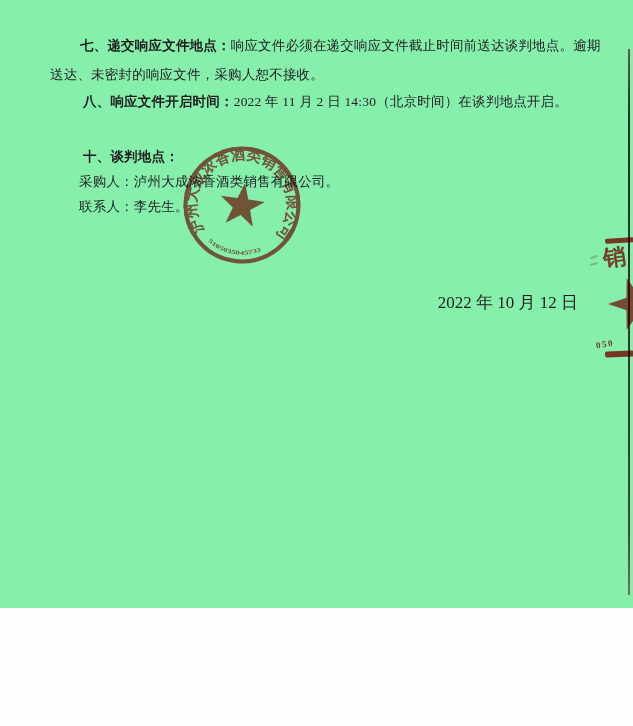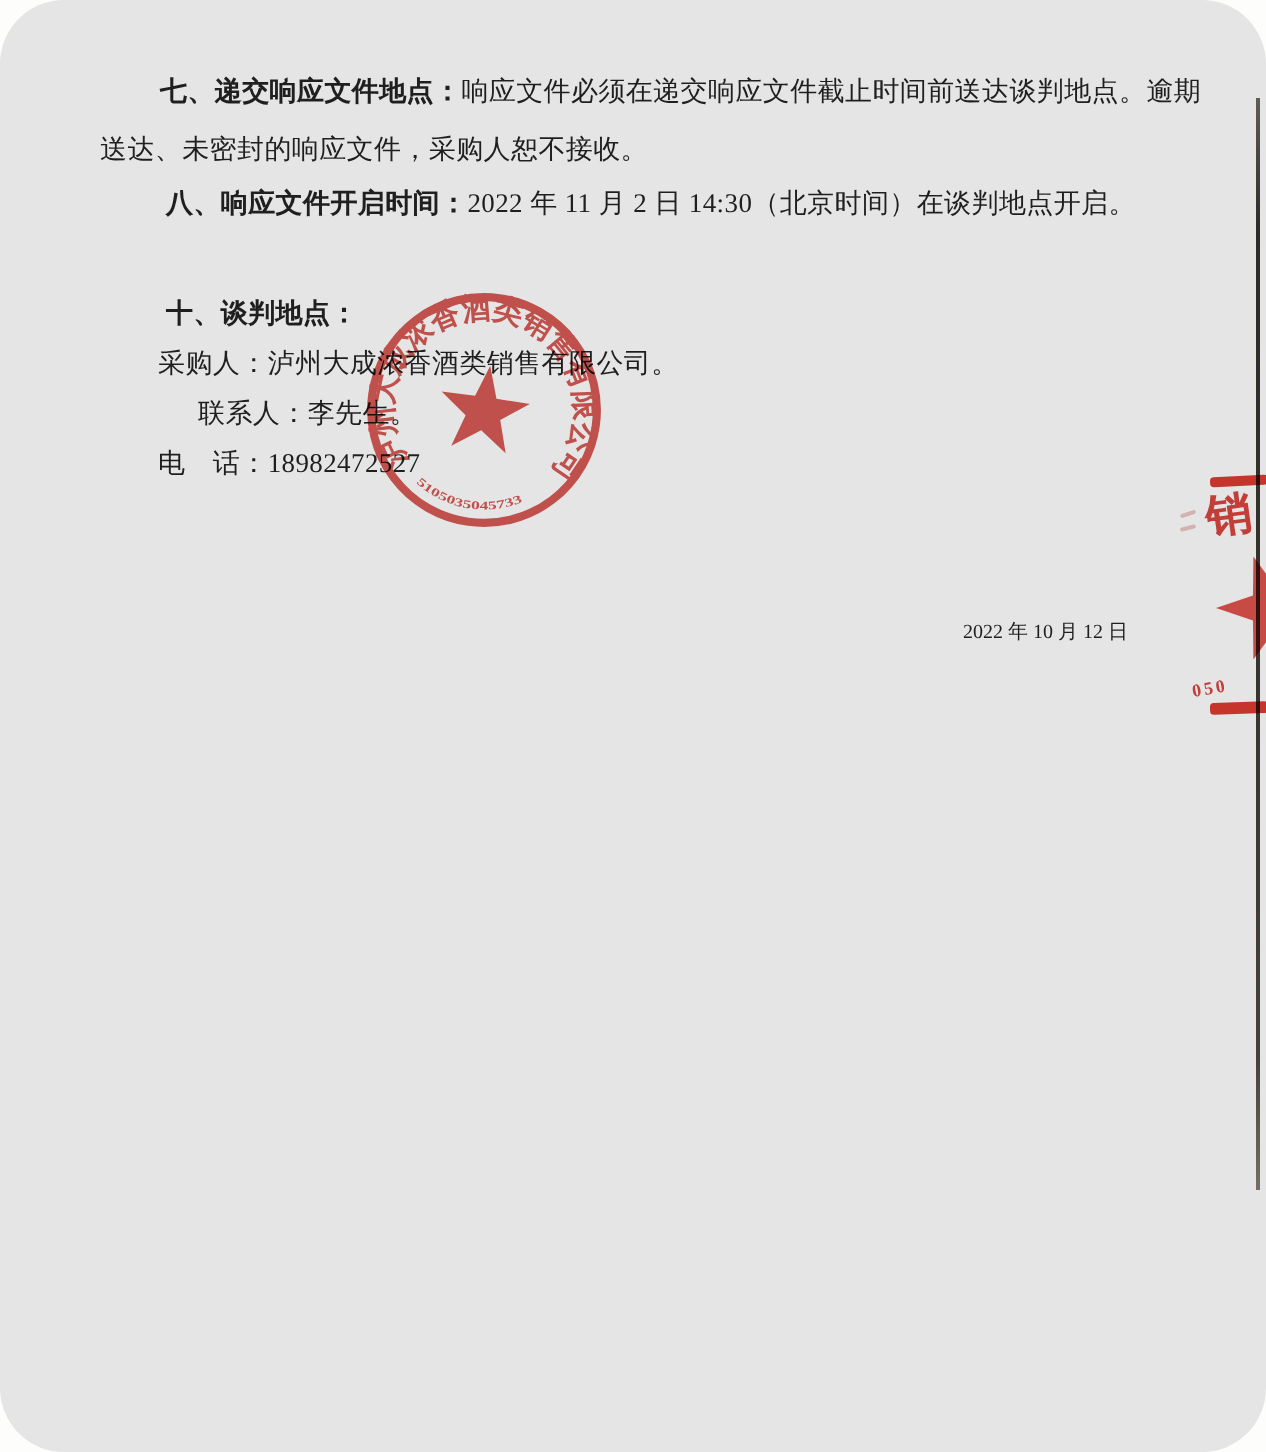--- a/index.html
+++ b/index.html
@@ -1,35 +1,34 @@
 <!DOCTYPE html>
 <html><head>
 <meta charset="utf-8">
 <style>
   html,body{margin:0;padding:0;background:#fdfdfc;}
   .page{
-    position:relative;width:633px;height:726px;overflow:hidden;
-    background:#e5e5e5;
+    position:relative;width:633px;height:608px;overflow:hidden;
+    background:#86efac;
     font-family:"Liberation Serif","DejaVu Serif",serif;
     color:#1f1f1f;
-    border-radius:32px;
   }
   .para{position:absolute;margin:0;font-size:13.5px;letter-spacing:.2px;}
   .wrapped{left:50px;top:31px;width:554px;line-height:29px;text-indent:30px;}
   .single{line-height:16px;white-space:nowrap;}
   .s8{left:83px;top:94px;}
   .s9{left:83px;top:124px;}
   .s10{left:83px;top:149px;}
   .c0{left:79px;top:174px;text-align:right;}
-  .c1{left:79px;top:199px;margin-left:20px;}
+  .c1{left:79px;top:199px;}
   .c2{left:79px;top:224px;}
   .c3{left:79px;top:249px;}
   b{font-weight:bold;}
   .u{text-decoration:underline;text-underline-offset:3px;text-decoration-thickness:1px;}
-  .date{position:absolute;top:295px;right:55px;margin:14px;font-size:10px;line-height:16px;white-space:nowrap;}
+  .date{position:absolute;top:295px;right:55px;margin:0;font-size:17px;line-height:16px;white-space:nowrap;}
 
   
   .stamp{
     position:absolute;left:181px;top:144px;width:122px;height:122px;
     color:#cf423b;opacity:.88;mix-blend-mode:multiply;
   }
   .stamp text{fill:currentColor;font-family:"Liberation Serif","DejaVu Serif",serif;font-weight:bold;}
 
   
   .edge-line{
@@ -63,21 +62,20 @@
 
   <p class="para wrapped"><b>七、递交响应文件地点：</b><span>响应文件必须在递交响应文件截止时间前送达谈判地点。逾期送达、未密封的响应文件，采购人恕不接收。</span></p>
 
   <p class="para single s8"><b>八、响应文件开启时间：</b><span>2022 年 11 月 2 日 14:30（北京时间）在谈判地点开启。</span></p>
 
 
   <p class="para single s10"><b>十、谈判地点：</b></p>
 
   <p class="para single c0"><span>采购人：</span><span>泸州大成浓香酒类销售有限公司。</span></p>
   <p class="para single c1"><span>联系人：</span><span>李先生。</span></p>
-  <p class="para single c2"><span>电　话：</span><span>18982472527</span></p>
 
   <p class="date">2022 年 10 月 12 日</p>
 
   <svg class="stamp" viewBox="0 0 120 120" aria-hidden="true">
     <g transform="rotate(8 60 60)">
       <circle cx="60" cy="60" r="55.5" fill="none" stroke="currentColor" stroke-width="4"></circle>
       <path id="seal-arc" d="M 26.6 90.1 A 45 45 0 1 1 93.4 90.1" fill="none"></path>
       <path id="seal-num-arc" d="M 31.9 100.1 A 49 49 0 0 0 88.1 100.1" fill="none"></path>
       <text font-size="15"><textPath href="#seal-arc" textLength="202" lengthAdjust="spacingAndGlyphs">泸州大成浓香酒类销售有限公司</textPath></text>
       <polygon fill="currentColor" points="60,38 65.3,53.7 81.9,53.9 68.6,63.8 73.5,79.6 60,70 46.5,79.6 51.4,63.8 38.1,53.9 54.7,53.7"></polygon>

